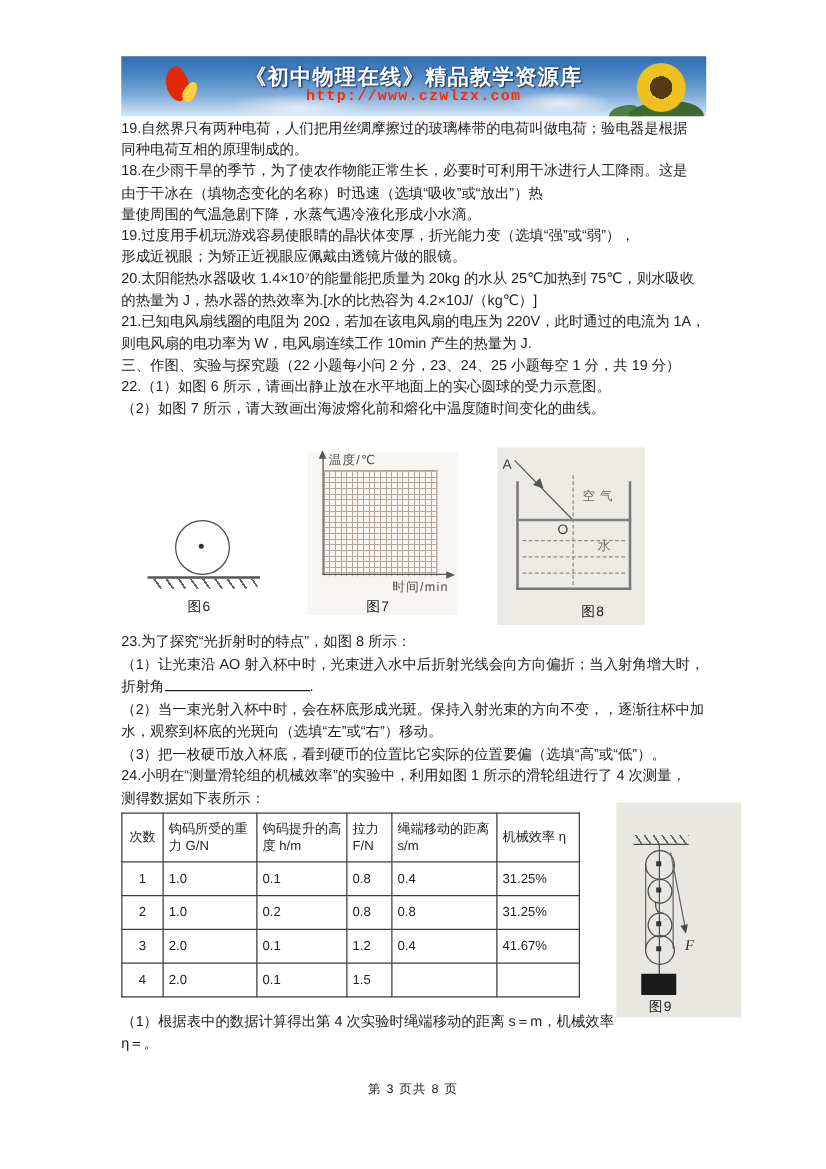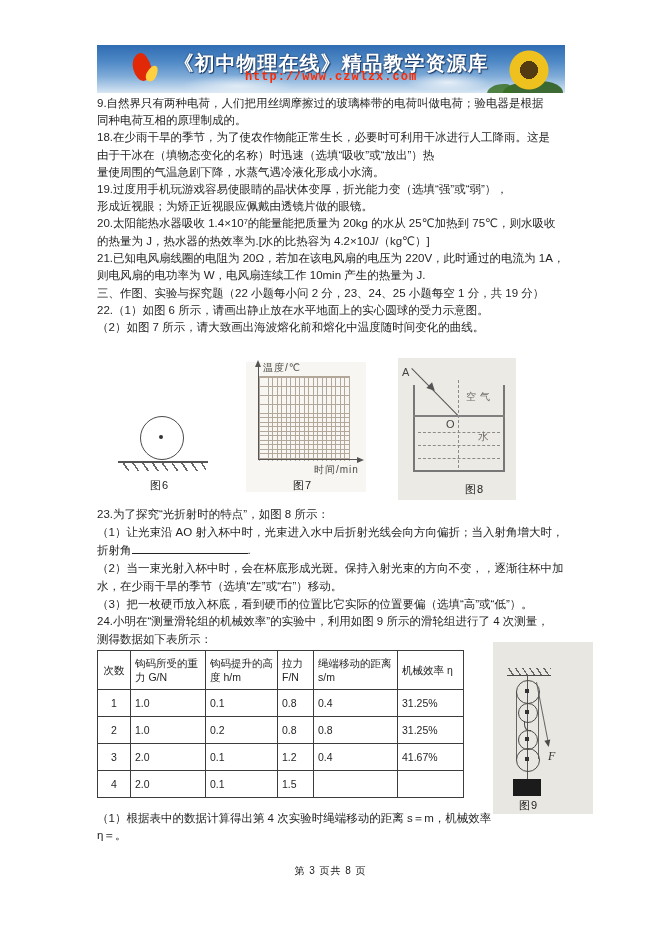--- a/index.html
+++ b/index.html
@@ -7,21 +7,21 @@
         font-family:"Liberation Sans","DejaVu Sans",sans-serif;color:#1f1f1f;}
   .abs{position:absolute;}
 
   
   #banner{left:97px;top:45px;width:468px;height:48px;overflow:hidden;
     background:
       radial-gradient(ellipse 60px 14px at 75% 78%, rgba(255,255,255,.75), rgba(255,255,255,0) 70%),
       radial-gradient(ellipse 80px 16px at 30% 85%, rgba(255,255,255,.6), rgba(255,255,255,0) 70%),
       linear-gradient(180deg,#2f6cb2 0%,#4f89c6 35%,#7fabd8 65%,#b9d2ea 88%,#d8e6f3 100%);}
   #banner-title{position:absolute;left:0;right:0;top:5px;text-align:center;
-    font-family:"Liberation Serif","DejaVu Serif",serif;font-weight:bold;font-size:20px;
+    font-family:"Liberation Serif","DejaVu Serif",serif;font-weight:bold;font-size:17px;
     color:#ffffff;text-shadow:1px 1px 1px #1a3a66,0 0 2px #1a3a66;letter-spacing:1px;}
   #banner-url{position:absolute;left:0;right:0;top:25px;text-align:center;
     font-family:"Liberation Mono","DejaVu Sans Mono",monospace;font-weight:bold;
     font-size:12px;color:#ff2a00;letter-spacing:1px;}
   #logo{position:absolute;left:30px;top:6px;width:40px;height:38px;}
   #logo .flame{position:absolute;left:6px;top:2px;width:18px;height:28px;background:#e12807;
     border-radius:58% 42% 55% 45% / 50% 62% 38% 50%;transform:rotate(-14deg);}
   #logo .leaf{position:absolute;left:20px;top:14px;width:10px;height:17px;background:#ffd040;
     border-radius:50% 50% 50% 50% / 62% 62% 38% 38%;transform:rotate(28deg);}
   #sunflower{position:absolute;right:14px;top:3px;width:44px;height:44px;border-radius:50%;
@@ -140,21 +140,21 @@
       <div class="leaf"></div>
     </div>
     <div id="banner-title">《初中物理在线》精品教学资源库</div>
     <div id="banner-url">http://www.czwlzx.com</div>
     <div id="sunleaf1"></div>
     <div id="sunleaf2"></div>
     <div id="sunflower"></div>
   </div>
 
   <div id="sec1" class="abs textblock">
-      <div class="tline">9.自然界只有两种电荷，人们把用丝绸摩擦过的玻璃棒带的电荷叫做电荷；验电器是根据</div>
+      <div class="tline">19.自然界只有两种电荷，人们把用丝绸摩擦过的玻璃棒带的电荷叫做电荷；验电器是根据</div>
       <div class="tline">同种电荷互相的原理制成的。</div>
       <div class="tline">18.在少雨干旱的季节，为了使农作物能正常生长，必要时可利用干冰进行人工降雨。这是</div>
       <div class="tline">由于干冰在（填物态变化的名称）时迅速（选填“吸收”或“放出”）热</div>
       <div class="tline">量使周围的气温急剧下降，水蒸气遇冷液化形成小水滴。</div>
       <div class="tline">19.过度用手机玩游戏容易使眼睛的晶状体变厚，折光能力变（选填“强”或“弱”），</div>
       <div class="tline">形成近视眼；为矫正近视眼应佩戴由透镜片做的眼镜。</div>
       <div class="tline">20.太阳能热水器吸收 1.4×10⁷的能量能把质量为 20kg 的水从 25℃加热到 75℃，则水吸收</div>
       <div class="tline">的热量为 J，热水器的热效率为.[水的比热容为 4.2×10J/（kg℃）]</div>
       <div class="tline">21.已知电风扇线圈的电阻为 20Ω，若加在该电风扇的电压为 220V，此时通过的电流为 1A，</div>
       <div class="tline">则电风扇的电功率为 W，电风扇连续工作 10min 产生的热量为 J.</div>
@@ -206,23 +206,23 @@
   <div id="sec3" class="abs textblock">
     <div>
         <div class="tline">23.为了探究“光折射时的特点”，如图 8 所示：</div>
         <div class="tline">（1）让光束沿 AO 射入杯中时，光束进入水中后折射光线会向方向偏折；当入射角增大时，</div>
       </div>
     <div class="tline">
       <span>折射角</span><span class="blankline"></span><span>.</span>
     </div>
     <div>
         <div class="tline">（2）当一束光射入杯中时，会在杯底形成光斑。保持入射光束的方向不变，，逐渐往杯中加</div>
-        <div class="tline">水，在少雨干旱的季节（选填“左”或“右”）移动。</div>
+        <div class="tline">水，观察到杯底的光斑向（选填“左”或“右”）移动。</div>
         <div class="tline">（3）把一枚硬币放入杯底，看到硬币的位置比它实际的位置要偏（选填“高”或“低”）。</div>
-        <div class="tline">24.小明在“测量滑轮组的机械效率”的实验中，利用如图 9 所示的滑轮组进行了 4 次测量，</div>
+        <div class="tline">24.小明在“测量滑轮组的机械效率”的实验中，利用如图 1 所示的滑轮组进行了 4 次测量，</div>
         <div class="tline">测得数据如下表所示：</div>
       </div>
   </div>
 
   <table id="datatable">
     <colgroup>
       <col style="width:33px">
         <col style="width:75px">
         <col style="width:72px">
       <col style="width:36px">

